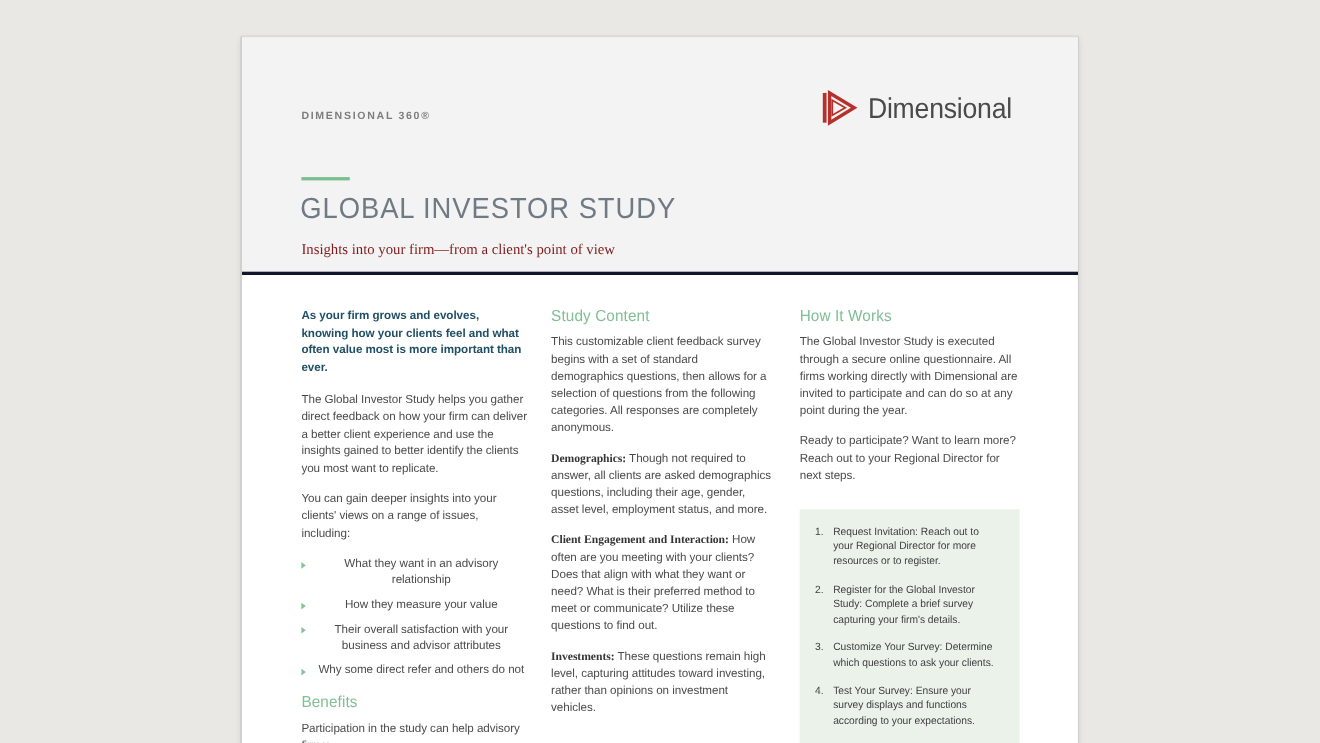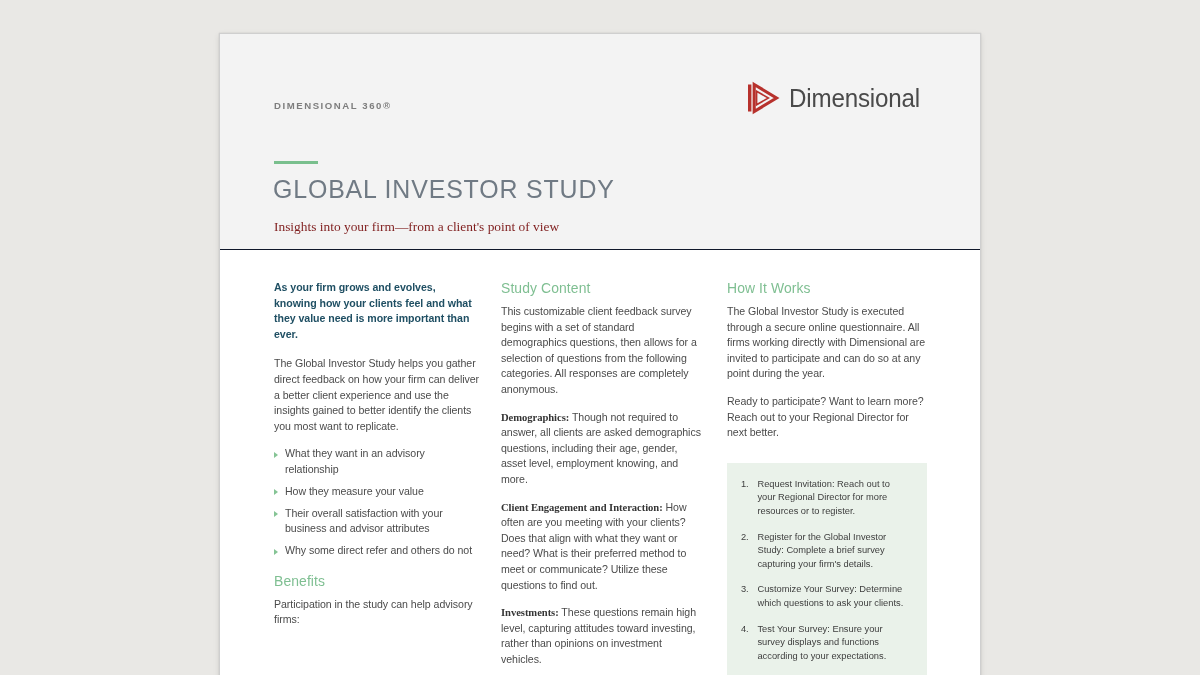--- a/index.html
+++ b/index.html
@@ -28,21 +28,21 @@
     border: 1px solid #cfcfcf;
     box-shadow: 0 2px 6px rgba(0,0,0,0.10), 0 0 1px rgba(0,0,0,0.18);
     overflow: hidden;
   }
 
   
   .header-band {
     position: relative;
     height: 216px;
     background: #f3f3f3;
-    border-bottom: 1px solid #0f172a;
+    border-bottom: 3px solid #0f172a;
     text-align: center;
   }
 
   .eyebrow {
     position: absolute;
     left: 54px;
     top: 66px;
     font-size: 9.6px;
     letter-spacing: 1.55px;
     font-weight: 600;
@@ -157,20 +157,21 @@
   
   ul.bullets { list-style: none; margin: 0 0 14px 0; padding: 0; }
   ul.bullets li {
     position: relative;
     padding-left: 11px;
     font-size: 10.6px;
     line-height: 15.2px;
     color: #4b4b4b;
     margin-bottom: 7px;
     letter-spacing: -0.05px;
+    text-align: center;
   }
   ul.bullets li .tri {
     position: absolute;
     left: 0;
     top: 5.5px;
     width: 0; height: 0;
     border-left: 4px solid #85c495;
     border-top: 3px solid transparent;
     border-bottom: 3px solid transparent;
   }
@@ -223,48 +224,49 @@
     </div>
 
     <div class="accent-rule"></div>
     <h1 class="doc-title">GLOBAL INVESTOR STUDY</h1>
     <div class="doc-subtitle">Insights into your firm—from a client's point of view</div>
   </div>
 
   <div class="columns">
 
     <div class="col col-1">
-      <p class="lead">As your firm grows and evolves, knowing how your clients feel and what they value need is more important than ever.</p>
+      <p class="lead">As your firm grows and evolves, knowing how your clients feel and what often value most is more important than ever.</p>
       <p class="body">The Global Investor Study helps you gather direct feedback on how your firm can deliver a better client experience and use the insights gained to better identify the clients you most want to replicate.</p>
+      <p class="body">You can gain deeper insights into your clients' views on a range of issues, including:</p>
 
       <ul class="bullets">
         <li><span class="tri"></span><span>What they want in an advisory relationship</span></li>
         <li><span class="tri"></span><span>How they measure your value</span></li>
         <li><span class="tri"></span><span>Their overall satisfaction with your business and advisor attributes</span></li>
         <li><span class="tri"></span><span>Why some direct refer and others do not</span></li>
       </ul>
 
       <div class="section-head">Benefits</div>
       <p class="body">Participation in the study can help advisory firms:</p>
 
     </div>
 
     <div class="col col-2">
       <div class="section-head">Study Content</div>
       <p class="body">This customizable client feedback survey begins with a set of standard demographics questions, then allows for a selection of questions from the following categories. All responses are completely anonymous.</p>
 
-      <p class="body"><span class="run-in">Demographics:</span><span> Though not required to answer, all clients are asked demographics questions, including their age, gender, asset level, employment knowing, and more.</span></p>
+      <p class="body"><span class="run-in">Demographics:</span><span> Though not required to answer, all clients are asked demographics questions, including their age, gender, asset level, employment status, and more.</span></p>
       <p class="body"><span class="run-in">Client Engagement and Interaction:</span><span> How often are you meeting with your clients? Does that align with what they want or need? What is their preferred method to meet or communicate? Utilize these questions to find out.</span></p>
       <p class="body"><span class="run-in">Investments:</span><span> These questions remain high level, capturing attitudes toward investing, rather than opinions on investment vehicles.</span></p>
     </div>
 
     <div class="col col-3">
       <div class="section-head">How It Works</div>
       <p class="body">The Global Investor Study is executed through a secure online questionnaire. All firms working directly with Dimensional are invited to participate and can do so at any point during the year.</p>
-      <p class="body">Ready to participate? Want to learn more? Reach out to your Regional Director for next better.</p>
+      <p class="body">Ready to participate? Want to learn more? Reach out to your Regional Director for next steps.</p>
 
       <div class="steps-box">
         <ol class="steps">
           <li>Request Invitation: Reach out to your Regional Director for more resources or to register.</li>
           <li>Register for the Global Investor Study: Complete a brief survey capturing your firm's details.</li>
           <li>Customize Your Survey: Determine which questions to ask your clients.</li>
           <li>Test Your Survey: Ensure your survey displays and functions according to your expectations.</li>
           <li>Craft Your Communications: Using</li>
         </ol>
       </div>

